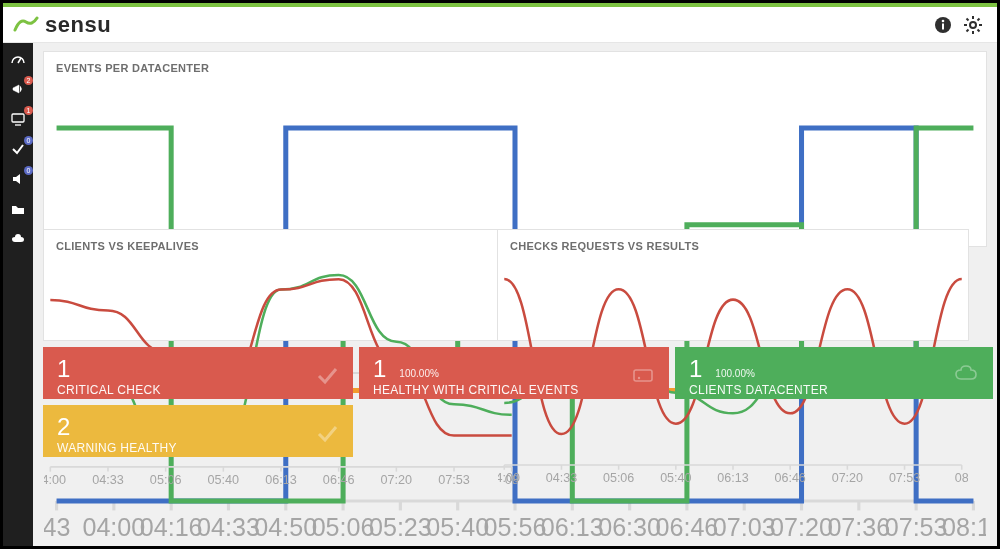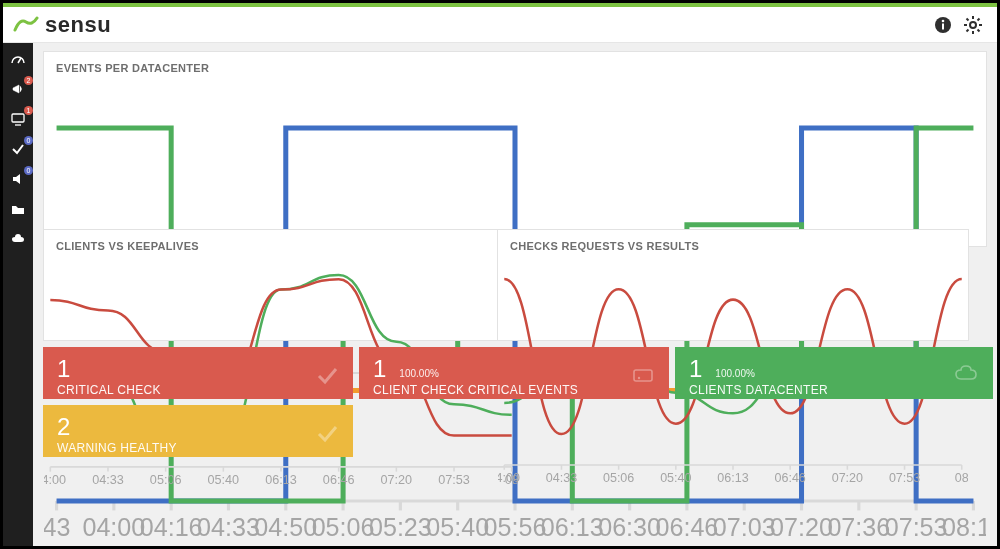--- a/index.html
+++ b/index.html
@@ -224,21 +224,21 @@
     <div class="tile-icon">
       <svg width="24" height="24">
             <path d="M4 13 L10 19 L21 6" stroke="#fff" stroke-width="3" fill="none"></path>
           </svg>
     </div>
   </div>
 
   <div class="tile" style="left:326px; top:304px; width:310px; background:#d95a4e">
     <div class="tile-inner">
       <div><span class="big">1</span><span class="pct">100.00%</span></div>
-      <div class="lbl">CLIENT CHECK CRITICAL EVENTS</div>
+      <div class="lbl">HEALTHY WITH CRITICAL EVENTS</div>
     </div>
     <div class="tile-icon">
       <svg width="24" height="24">
             <rect x="3" y="7" width="18" height="11" rx="2" fill="none" stroke="#fff" stroke-width="1.6"></rect>
             <circle cx="8" cy="15" r="1.2" fill="#fff"></circle>
           </svg>
     </div>
   </div>
 
   <div class="tile" style="left:642px; top:304px; width:318px; background:#4eae5b">

